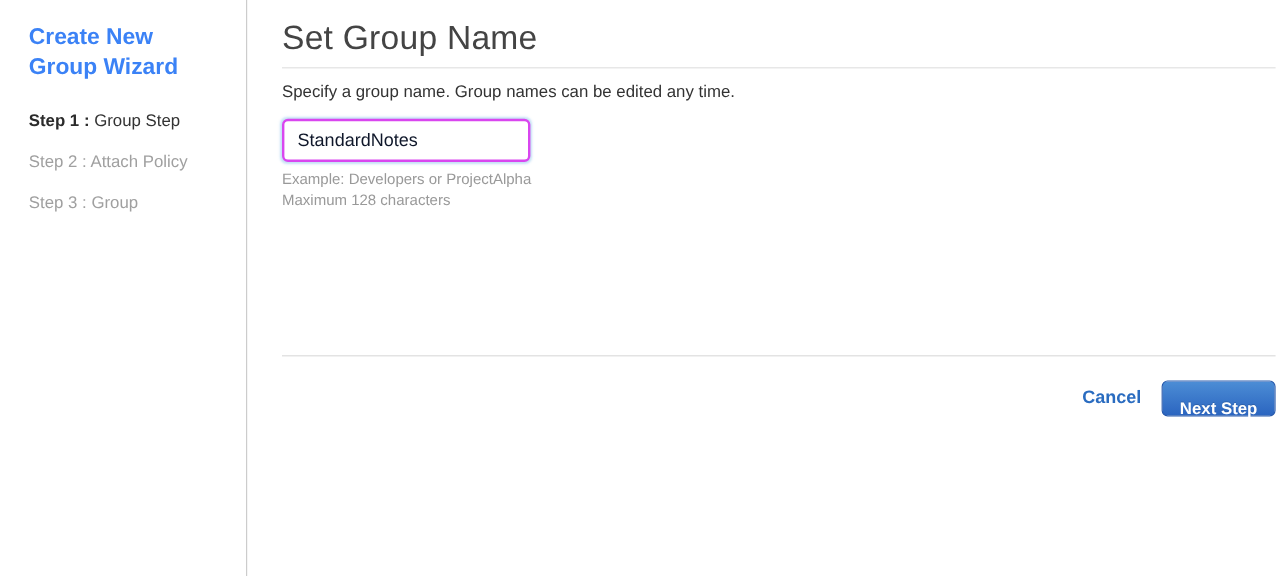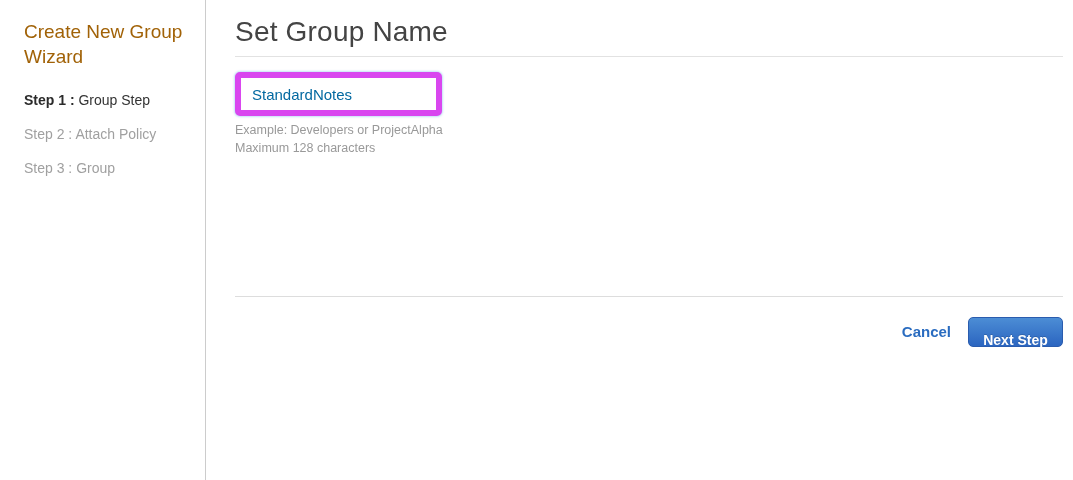--- a/index.html
+++ b/index.html
@@ -13,23 +13,23 @@
 
   
   .sidebar {
     width: 206px;
     flex: 0 0 206px;
     border-right: 1px solid #cccccc;
     padding: 19px 10px 0 24px;
   }
   .sidebar-title {
     font-size: 19px;
-    font-weight: 400;
+    font-weight: 700;
     line-height: 25px;
-    color: #a16207;
+    color: #3b82f6;
     max-width: 160px;
   }
   .steps { margin-top: 24px; }
   .step {
     font-size: 14px;
     line-height: 15px;
     margin-bottom: 19px;
     color: #a0a0a0;
     cursor: default;
   }
@@ -73,27 +73,27 @@
     text-align: right;
     font-size: 14px;
     font-weight: bold;
     color: #333333;
     padding-top: 8px;
   }
   .field-col { display: flex; flex-direction: column; }
   .text-input {
     width: 207px;
     height: 29px;
-    border: 6px solid #d946ef;
+    border: 2px solid #d946ef;
     border-radius: 5px;
     box-shadow: 0 0 2px 1px rgba(125, 184, 232, 0.45);
     padding: 16px 11px;
     font-family: "Liberation Sans", sans-serif;
     font-size: 15px;
-    color: #0369a1;
+    color: #0f172a;
     outline: none;
     background: #ffffff;
   }
   .hint {
     font-size: 12.5px;
     color: #999999;
     line-height: 18px;
   }
   .hint.first { margin-top: 5px; }
 
@@ -160,20 +160,21 @@
       <div class="step">
         <span class="step-prefix">Step 3 :</span>
         <span class="step-label">Group</span>
       </div>
     </nav>
   </aside>
 
   <main class="content">
     <h1 class="page-title">Set Group Name</h1>
     <hr class="title-rule">
+    <p class="page-desc">Specify a group name. Group names can be edited any time.</p>
 
     <div class="form-row">
       <div class="field-col">
         <input type="text" class="text-input" value="StandardNotes" style="">
         <div class="hint first">Example: Developers or ProjectAlpha</div>
         <div class="hint">Maximum 128 characters</div>
       </div>
     </div>
 
     <div class="footer">

